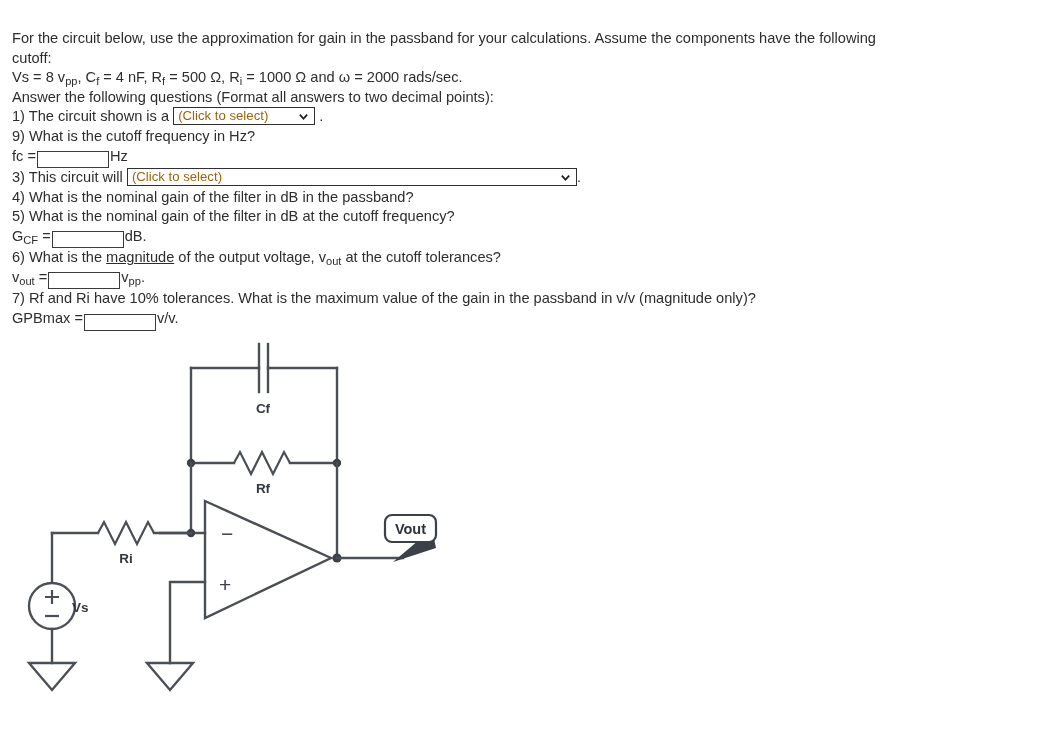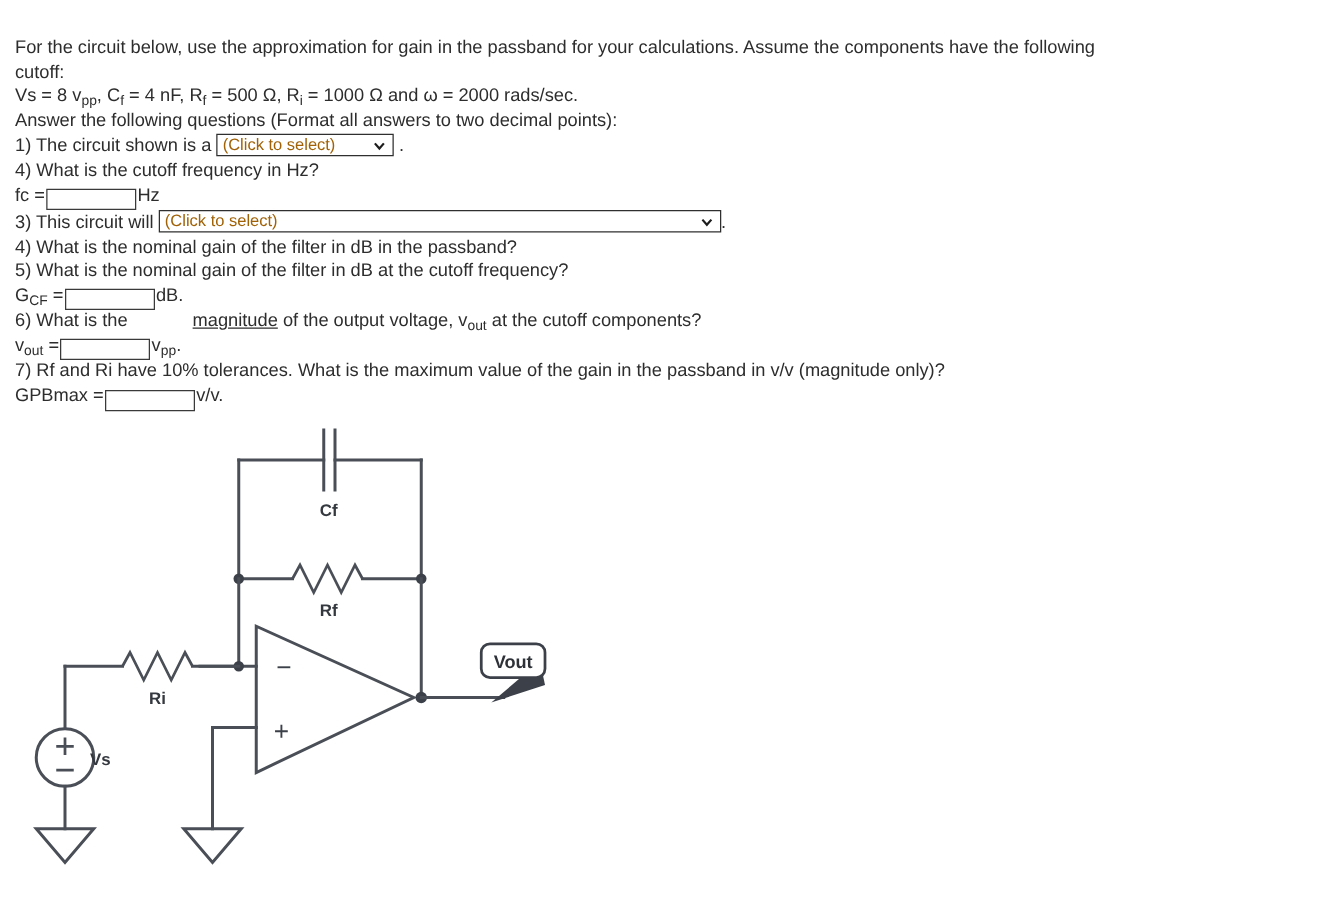--- a/index.html
+++ b/index.html
@@ -26,21 +26,21 @@
     font-size: 14.6px;
     color: #2d2d2d;
   }
   .line { display: block; white-space: nowrap; }
   sub {
     font-size: 0.76em;
     vertical-align: -0.28em;
     line-height: 0;
     text-align: right;
   }
-  .u { text-decoration: underline; margin-left: 48px; }
+  .u { text-decoration: underline; }
 
   
   .txtbox {
     display: inline-block;
     width: 70px;
     height: 15px;
     border: 1px solid #3a3a3a;
     background: #ffffff;
     vertical-align: -3px;
     margin: 0 1px;
@@ -131,33 +131,33 @@
   <span class="line">cutoff:</span>
 
   <span class="line"><span>Vs = 8 v</span><sub>pp</sub><span>, C</span><sub>f</sub><span> = 4 nF, R</span><sub>f</sub><span> = 500 Ω, R</span><sub>i</sub><span> = 1000 Ω and ω = 2000 rads/sec.</span></span>
 
   <span class="line">Answer the following questions (Format all answers to two decimal points):</span>
 
   <span class="line"><span>1) The circuit shown is a</span>&nbsp;<span class="sel sel-small"><span class="seltext">(Click to select)</span><svg class="chev" viewBox="0 0 10 10">
           <path d="M1 3 L5 7.5 L9 3" fill="none" stroke="#1d1d1d" stroke-width="2"></path>
         </svg></span>&nbsp;<span>.</span></span>
 
-  <span class="line">4) What is the cutoff frequency in Hz?</span>
+  <span class="line">9) What is the cutoff frequency in Hz?</span>
   <span class="line"><span>fc =</span><input class="txtbox" value="" style=""><span>Hz</span></span>
 
   <span class="line"><span>3) This circuit will</span>&nbsp;<span class="sel sel-wide"><span class="seltext">(Click to select)</span><svg class="chev" viewBox="0 0 10 10">
           <path d="M1 3 L5 7.5 L9 3" fill="none" stroke="#1d1d1d" stroke-width="2"></path>
         </svg></span><span>.</span></span>
 
   <span class="line">4) What is the nominal gain of the filter in dB in the passband?</span>
 
   <span class="line">5) What is the nominal gain of the filter in dB at the cutoff frequency?</span>
   <span class="line"><span>G</span><sub>CF</sub>&nbsp;<span>=</span><input class="txtbox" value="" style=""><span>dB.</span></span>
 
-  <span class="line"><span>6) What is the </span><span class="u">magnitude</span><span> of the output voltage, v</span><sub>out</sub><span> at the cutoff components?</span></span>
+  <span class="line"><span>6) What is the </span><span class="u">magnitude</span><span> of the output voltage, v</span><sub>out</sub><span> at the cutoff tolerances?</span></span>
   <span class="line"><span>v</span><sub>out</sub>&nbsp;<span>=</span><input class="txtbox" value="" style=""><span>v</span><sub>pp</sub><span>.</span></span>
 
   <span class="line">7) Rf and Ri have 10% tolerances. What is the maximum value of the gain in the passband in v/v (magnitude only)?</span>
   <span class="line"><span>GPBmax =</span><input class="txtbox" value="" style=""><span>v/v.</span></span>
 
 </div>
 
 <svg id="circuit" width="470" height="380" viewBox="0 0 470 380">
 
   <path class="wire" d="M191 38 L191 133"></path>

